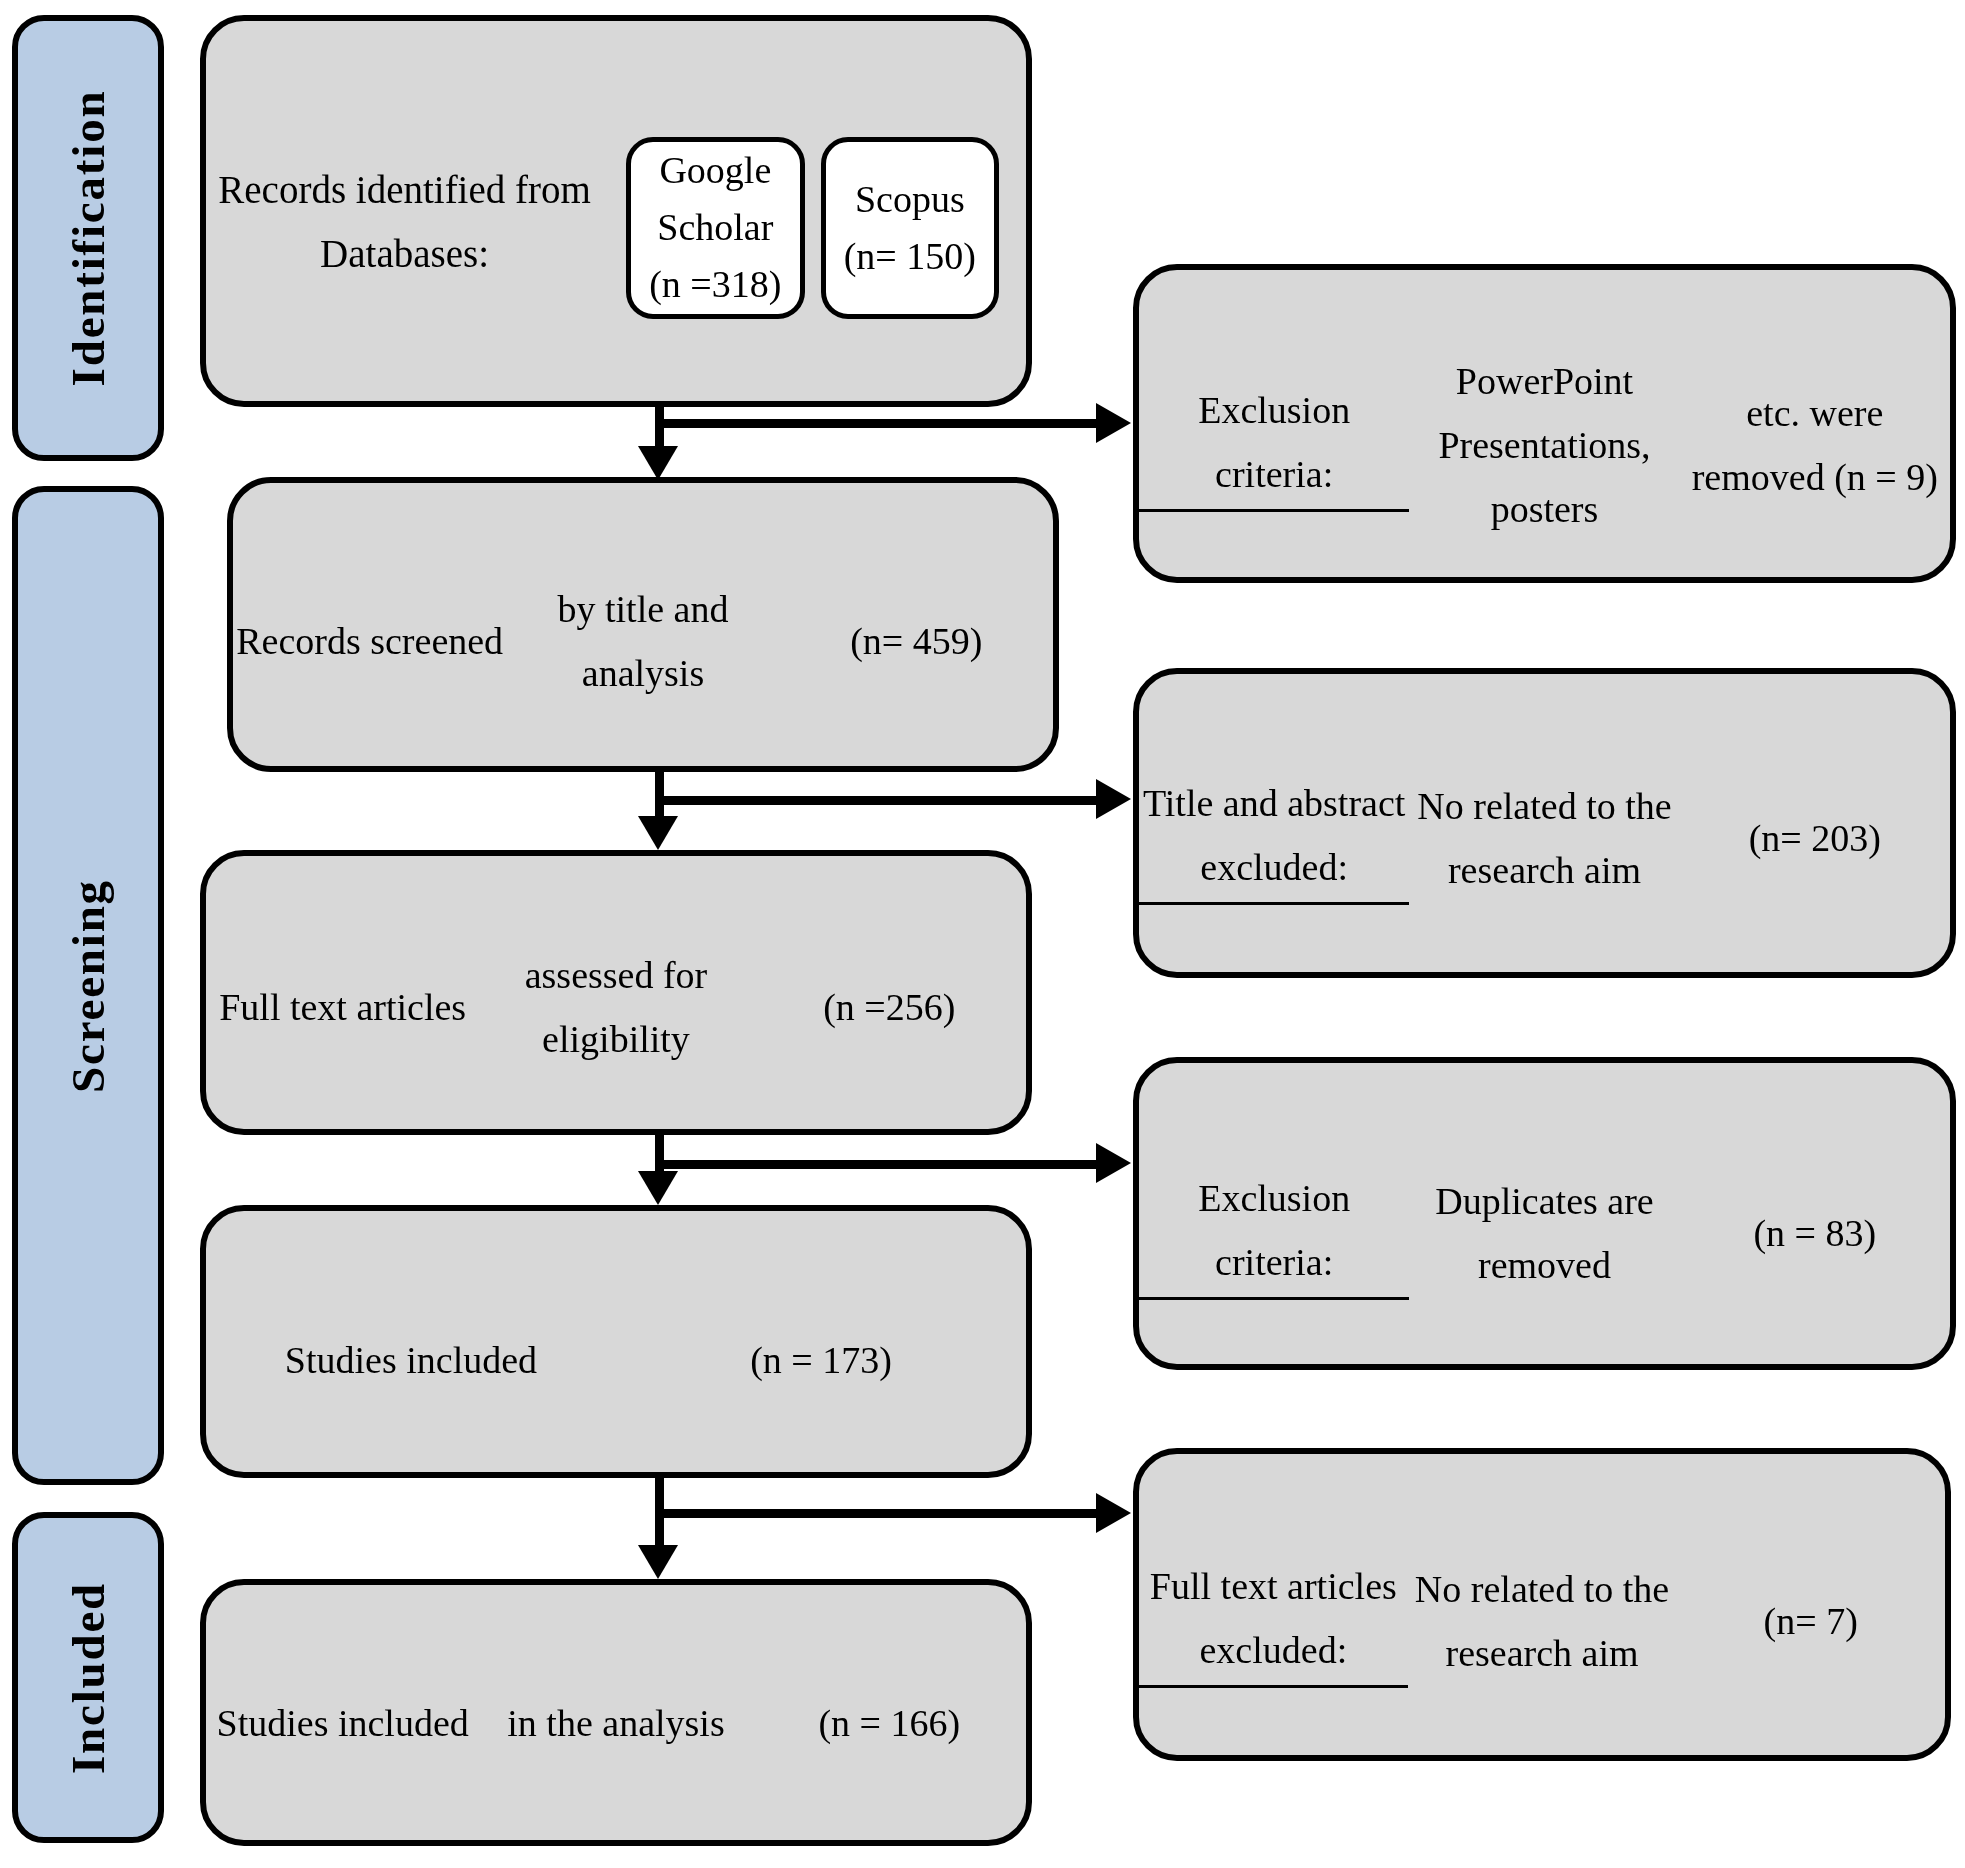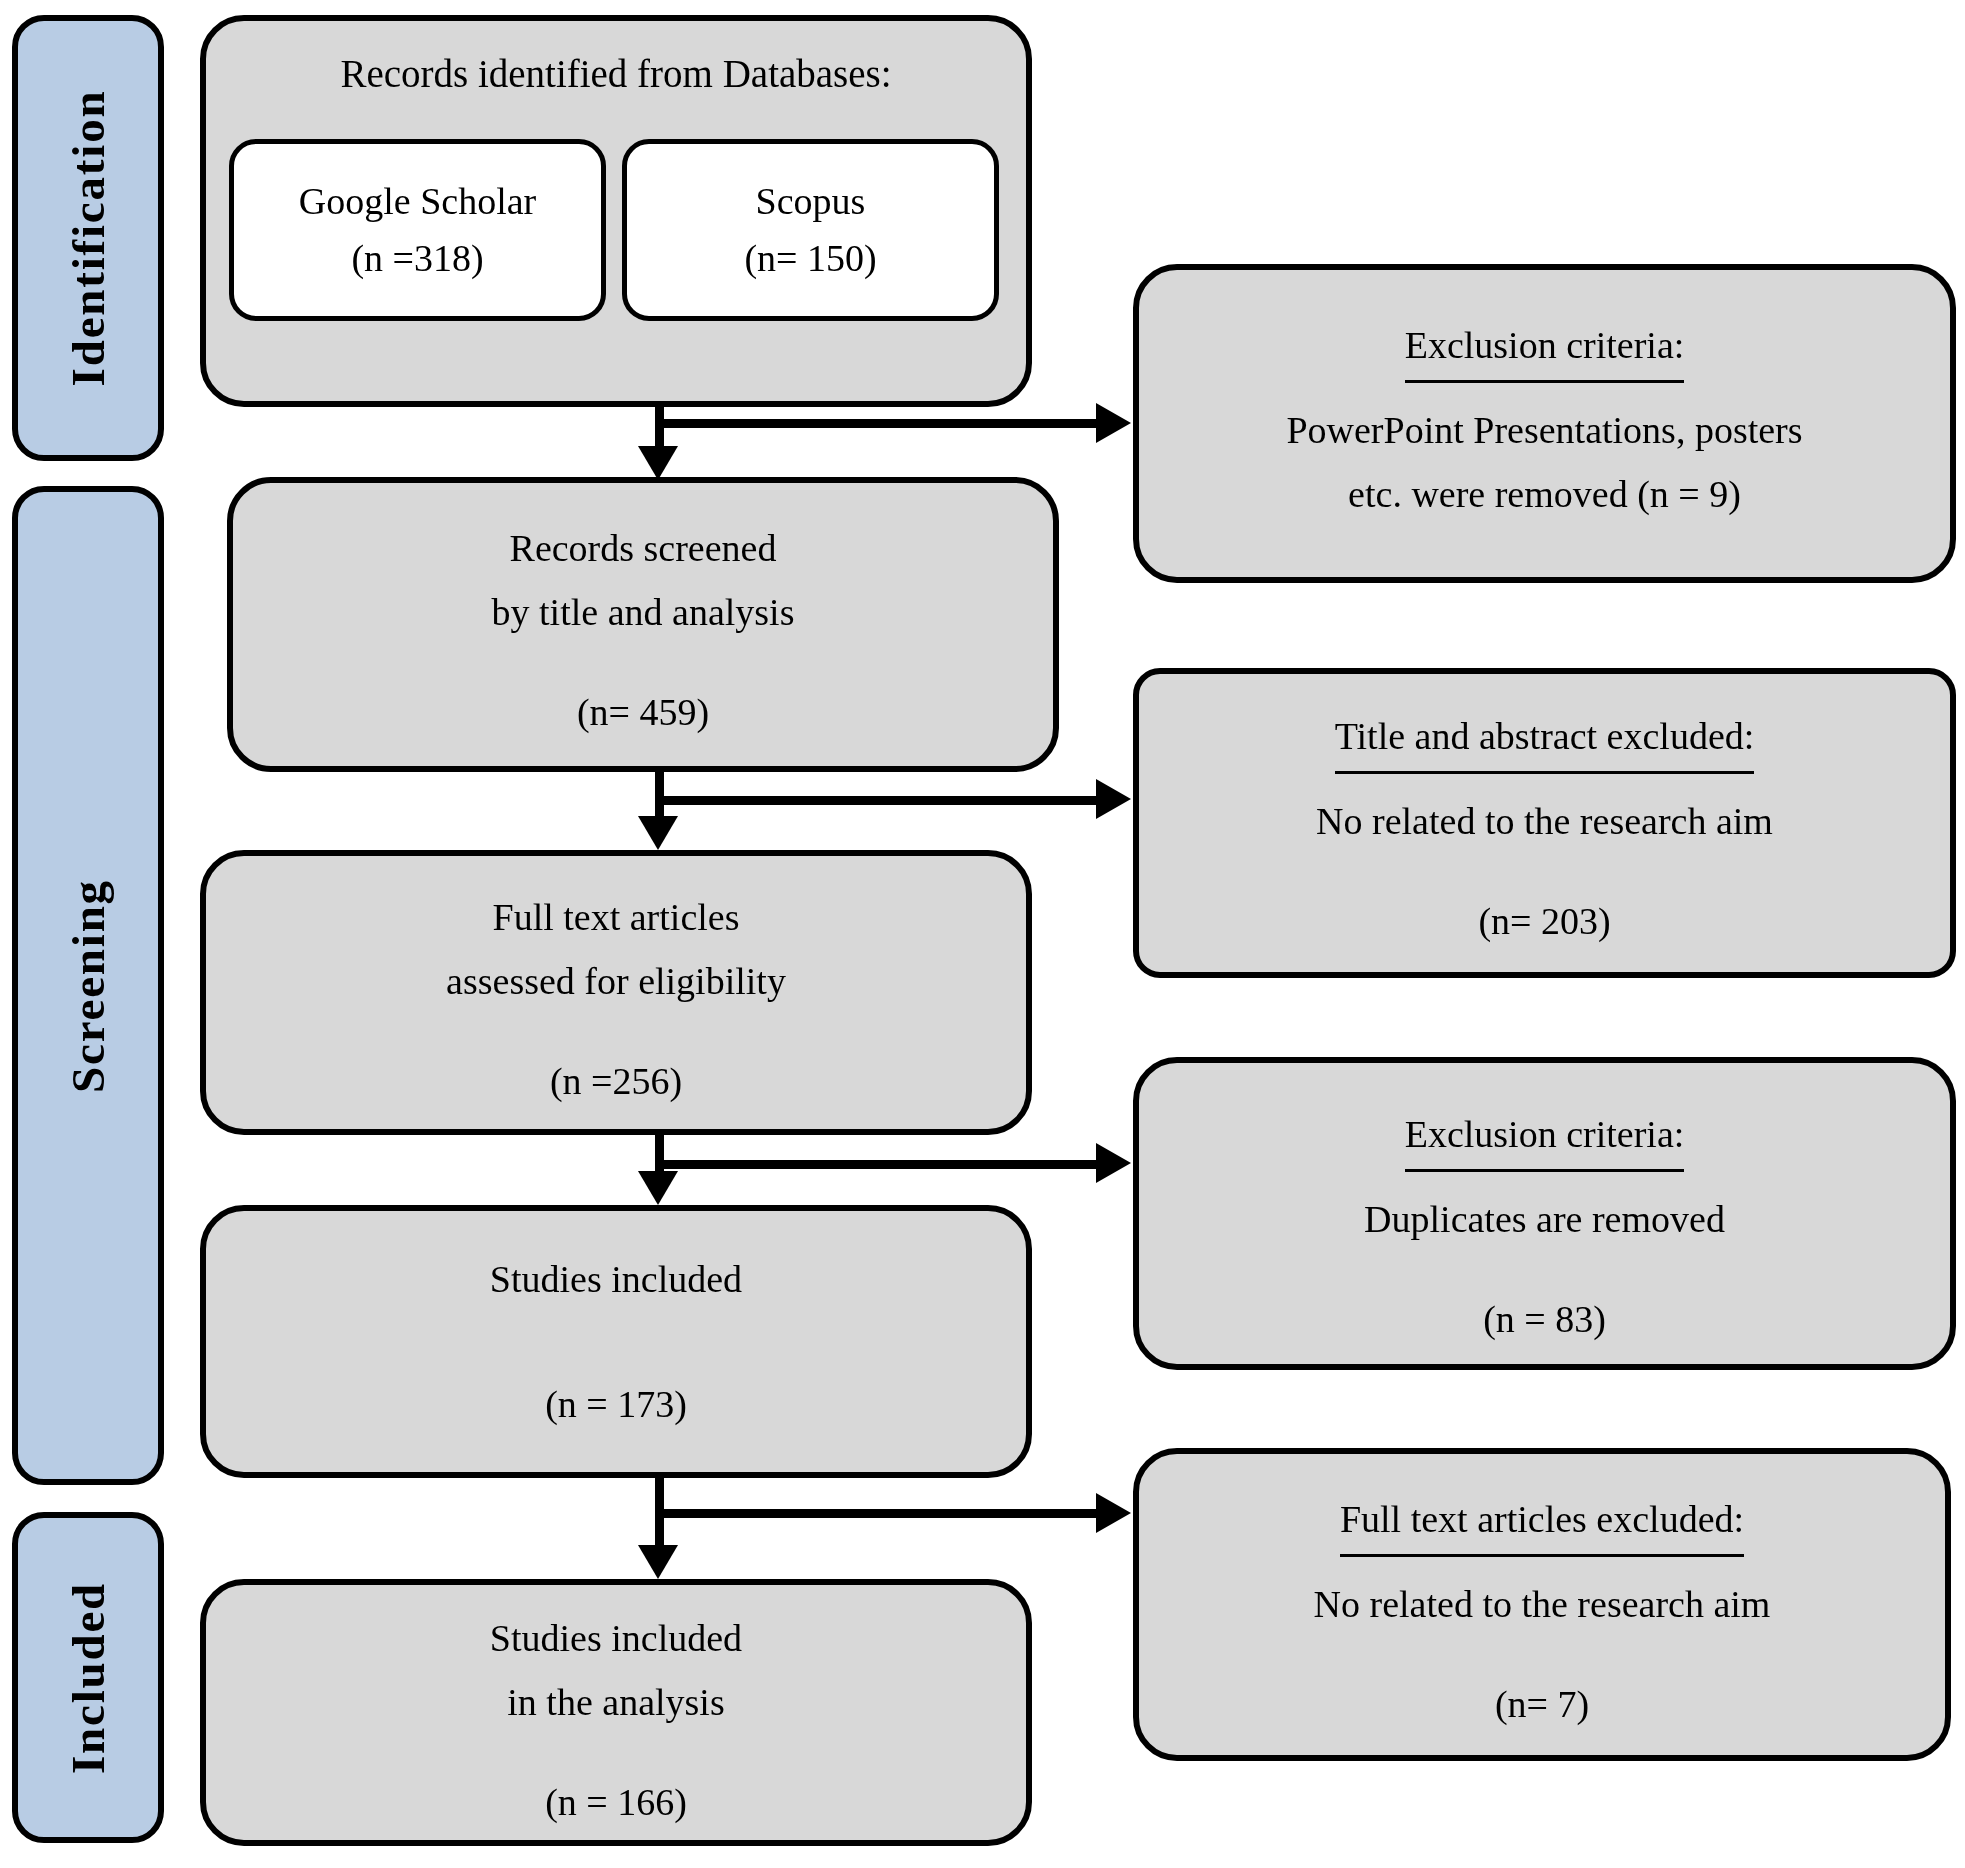--- a/index.html
+++ b/index.html
@@ -3,21 +3,21 @@
 <meta charset="utf-8">
 <style>
   html,body{margin:0;padding:0;background:#ffffff;}
   #canvas{
     position:relative;width:1965px;height:1869px;background:#ffffff;
     font-family:"Liberation Serif", serif;color:#000;
   }
   .gbox{
     position:absolute;box-sizing:border-box;background:#d8d8d8;
     border:6.7px solid #000;border-radius:44px;
-    display:flex;flex-direction:column;align-items:center;
+    display:flex;flex-direction:row;align-items:center;
   }
   .sidebox{
     position:absolute;box-sizing:border-box;background:#b8cce4;
     border:6.7px solid #000;border-radius:32px;
     display:flex;align-items:center;justify-content:center;overflow:hidden;
   }
   .rot{
     transform:rotate(-90deg);white-space:nowrap;
     font-weight:bold;font-size:47px;letter-spacing:1.8px;
   }
@@ -101,21 +101,21 @@
     <div class="line">(n = 166)</div>
   </div>
 
   <div class="gbox" style="left:1133px;top:264px;width:823px;height:319px;padding-top:43px;">
     <div class="line"><span class="hu">Exclusion criteria:</span></div>
     <div class="gap25"></div>
     <div class="line">PowerPoint Presentations, posters</div>
     <div class="line">etc. were removed (n = 9)</div>
   </div>
 
-  <div class="gbox" style="left:1133px;top:668px;width:823px;height:310px;padding-top:30px;border-radius:27px;">
+  <div class="gbox" style="left:1133px;top:668px;width:823px;height:310px;padding-top:30px;">
     <div class="line"><span class="hu">Title and abstract excluded:</span></div>
     <div class="gap25"></div>
     <div class="line">No related to the research aim</div>
     <div class="spacer60"></div>
     <div class="line">(n= 203)</div>
   </div>
 
   <div class="gbox" style="left:1133px;top:1057px;width:823px;height:313px;padding-top:39px;">
     <div class="line"><span class="hu">Exclusion criteria:</span></div>
     <div class="gap25"></div>

